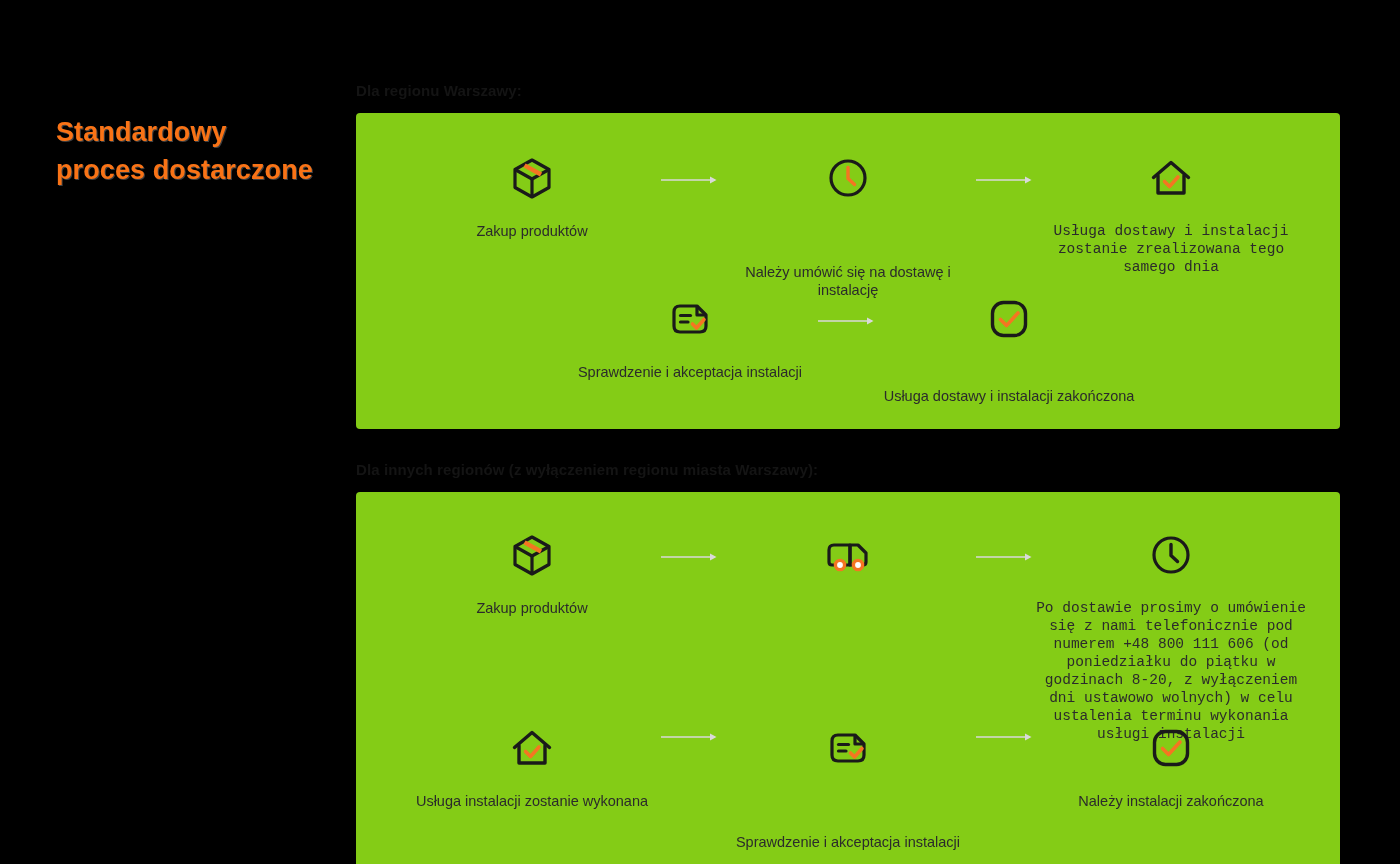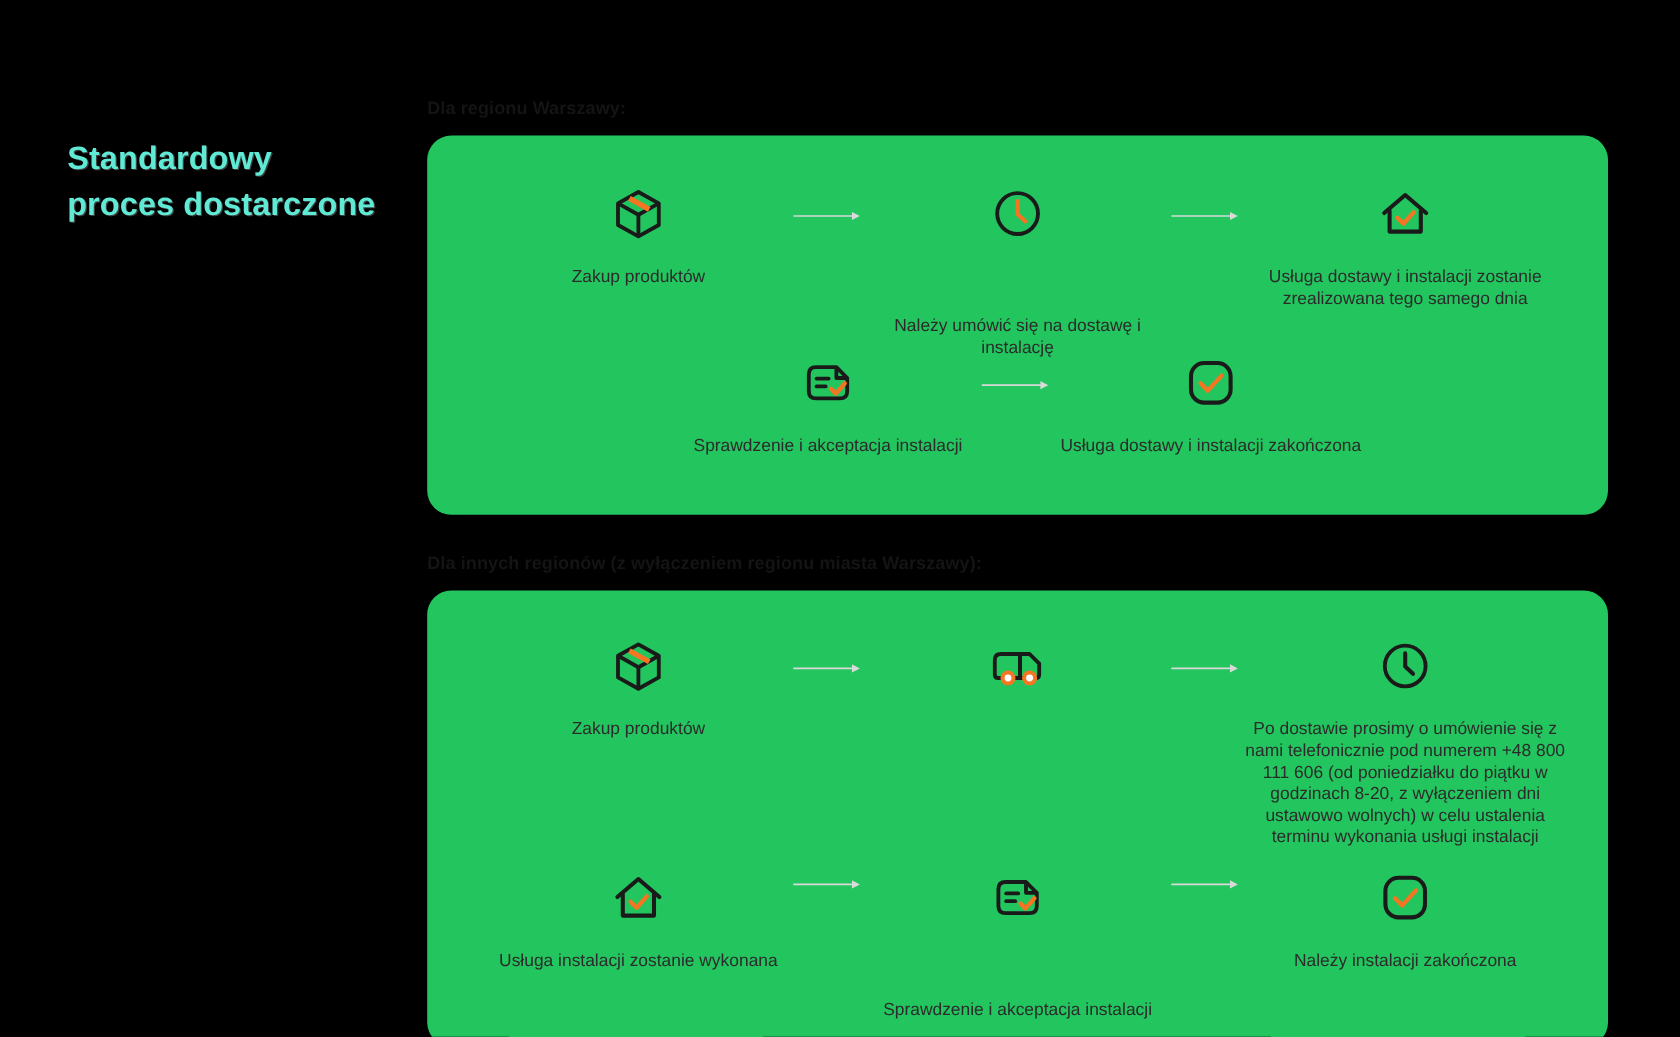--- a/index.html
+++ b/index.html
@@ -12,21 +12,21 @@
   .page { position: relative; width: 1400px; height: 864px; background:#000; }
 
   
   .title-block {
     position: absolute;
     left: 56px; top: 113px;
     width: 280px;
   }
   .title-block .line {
     display: block;
-    color: #5eead4;
+    color: #f97316;
     font-weight: 700;
     font-size: 27px;
     line-height: 38px;
     letter-spacing: 0.1px;
     text-shadow: 1px 1px 0 rgba(255,255,255,0.25);
   }
 
   
   .section-heading {
     position: absolute;
@@ -38,22 +38,22 @@
     white-space: nowrap;
   }
   #heading-1 { top: 82px; }
   #heading-2 { top: 461px; }
 
   
   .card {
     position: absolute;
     left: 356px;
     width: 984px;
-    background: #22c55e;
-    border-radius: 20px;
+    background: #84cc16;
+    border-radius: 4px;
   }
   #card-1 { top: 113px; height: 316px; }
   #card-2 { top: 492px; height: 380px; }
 
   .rowset { position: relative; width: 100%; height: 100%; }
 
   
   .step {
     position: absolute;
     width: 280px;
@@ -66,29 +66,29 @@
     display: flex; align-items: center; justify-content: center;
     margin-bottom: 16px;
   }
   .step .label {
     font-size: 14.5px;
     line-height: 18px;
     color: #2b2b2b;
     text-align: center;
     width: 260px;
   }
-  .step.wide .label { width: 272px; }
+  .step.wide .label { width: 272px; font-family: Liberation Mono, monospace; }
 
   
   .col-1 { left: 36px; }
   .col-2 { left: 352px; gap: 41px; }
   .col-3 { left: 675px; }
   
   .col-1h { left: 194px; }
-  .col-2h { left: 513px; }
+  .col-2h { left: 513px; gap: 24px; }
 
   .row-a { top: 37px; }
   .row-b { top: 178px; }
   .row-c { top: 35px; }
   .row-d { top: 228px; }
 
   
   .arrow {
     position: absolute;
     height: 10px;

